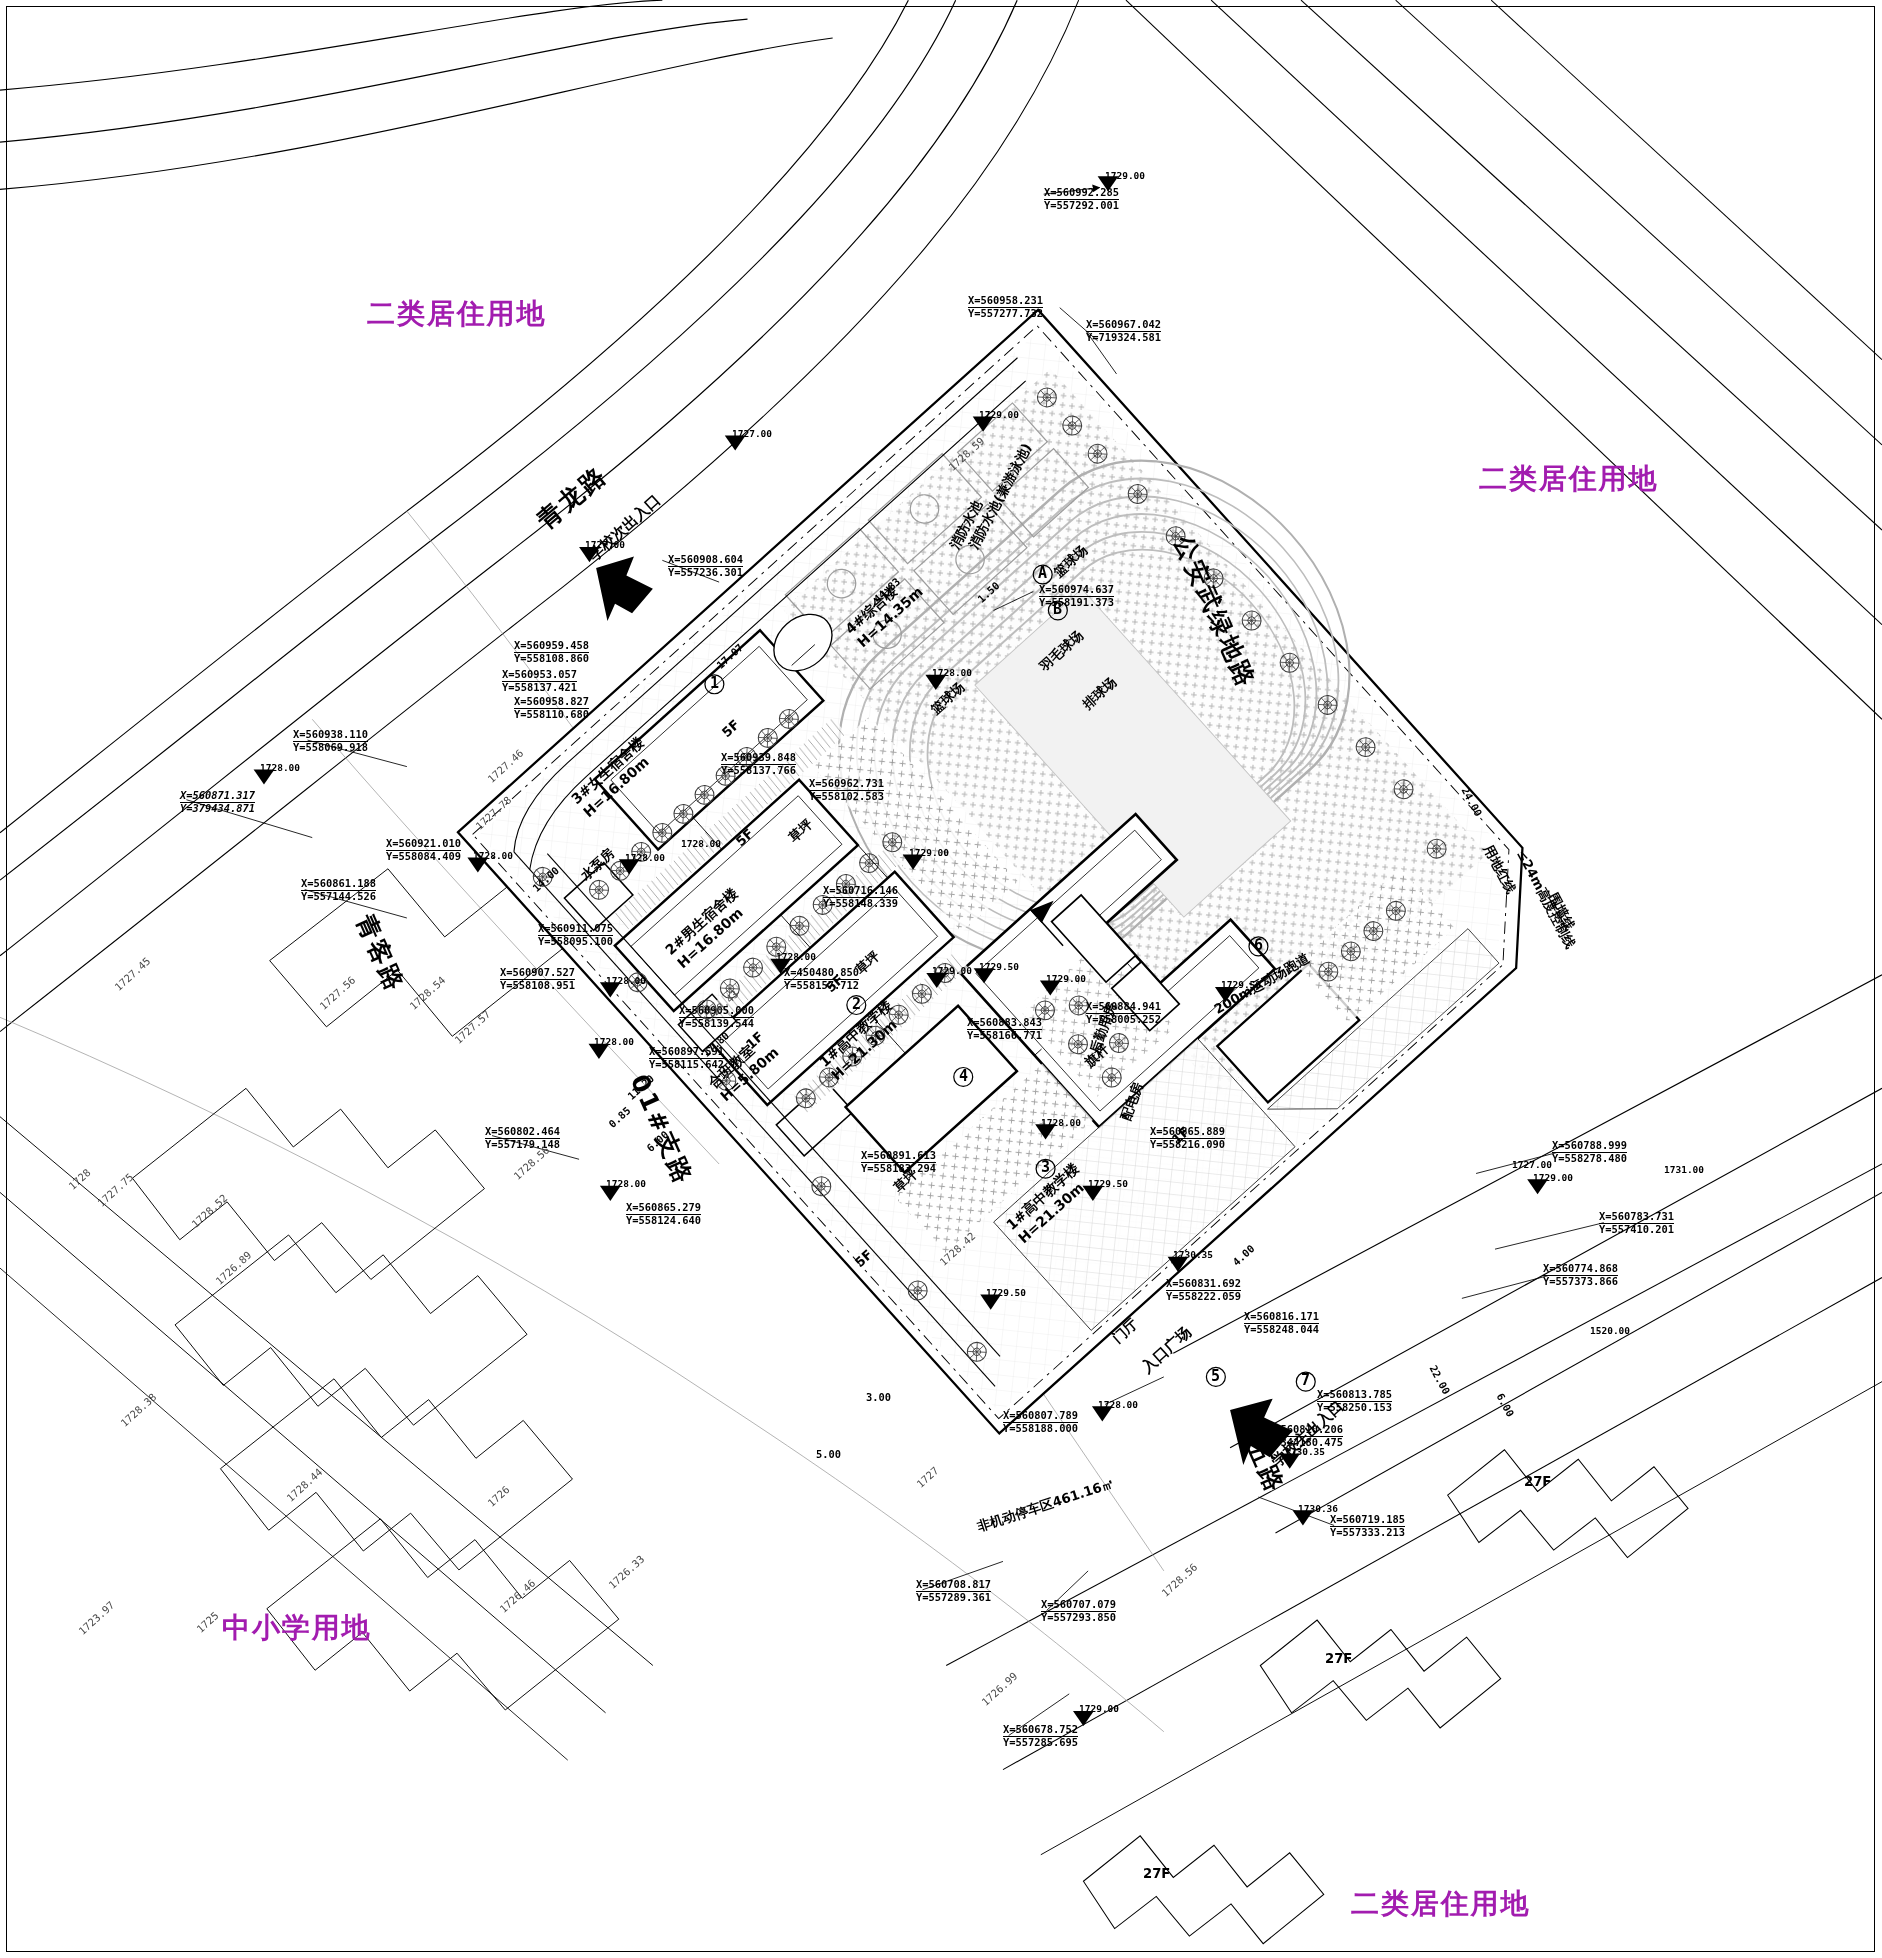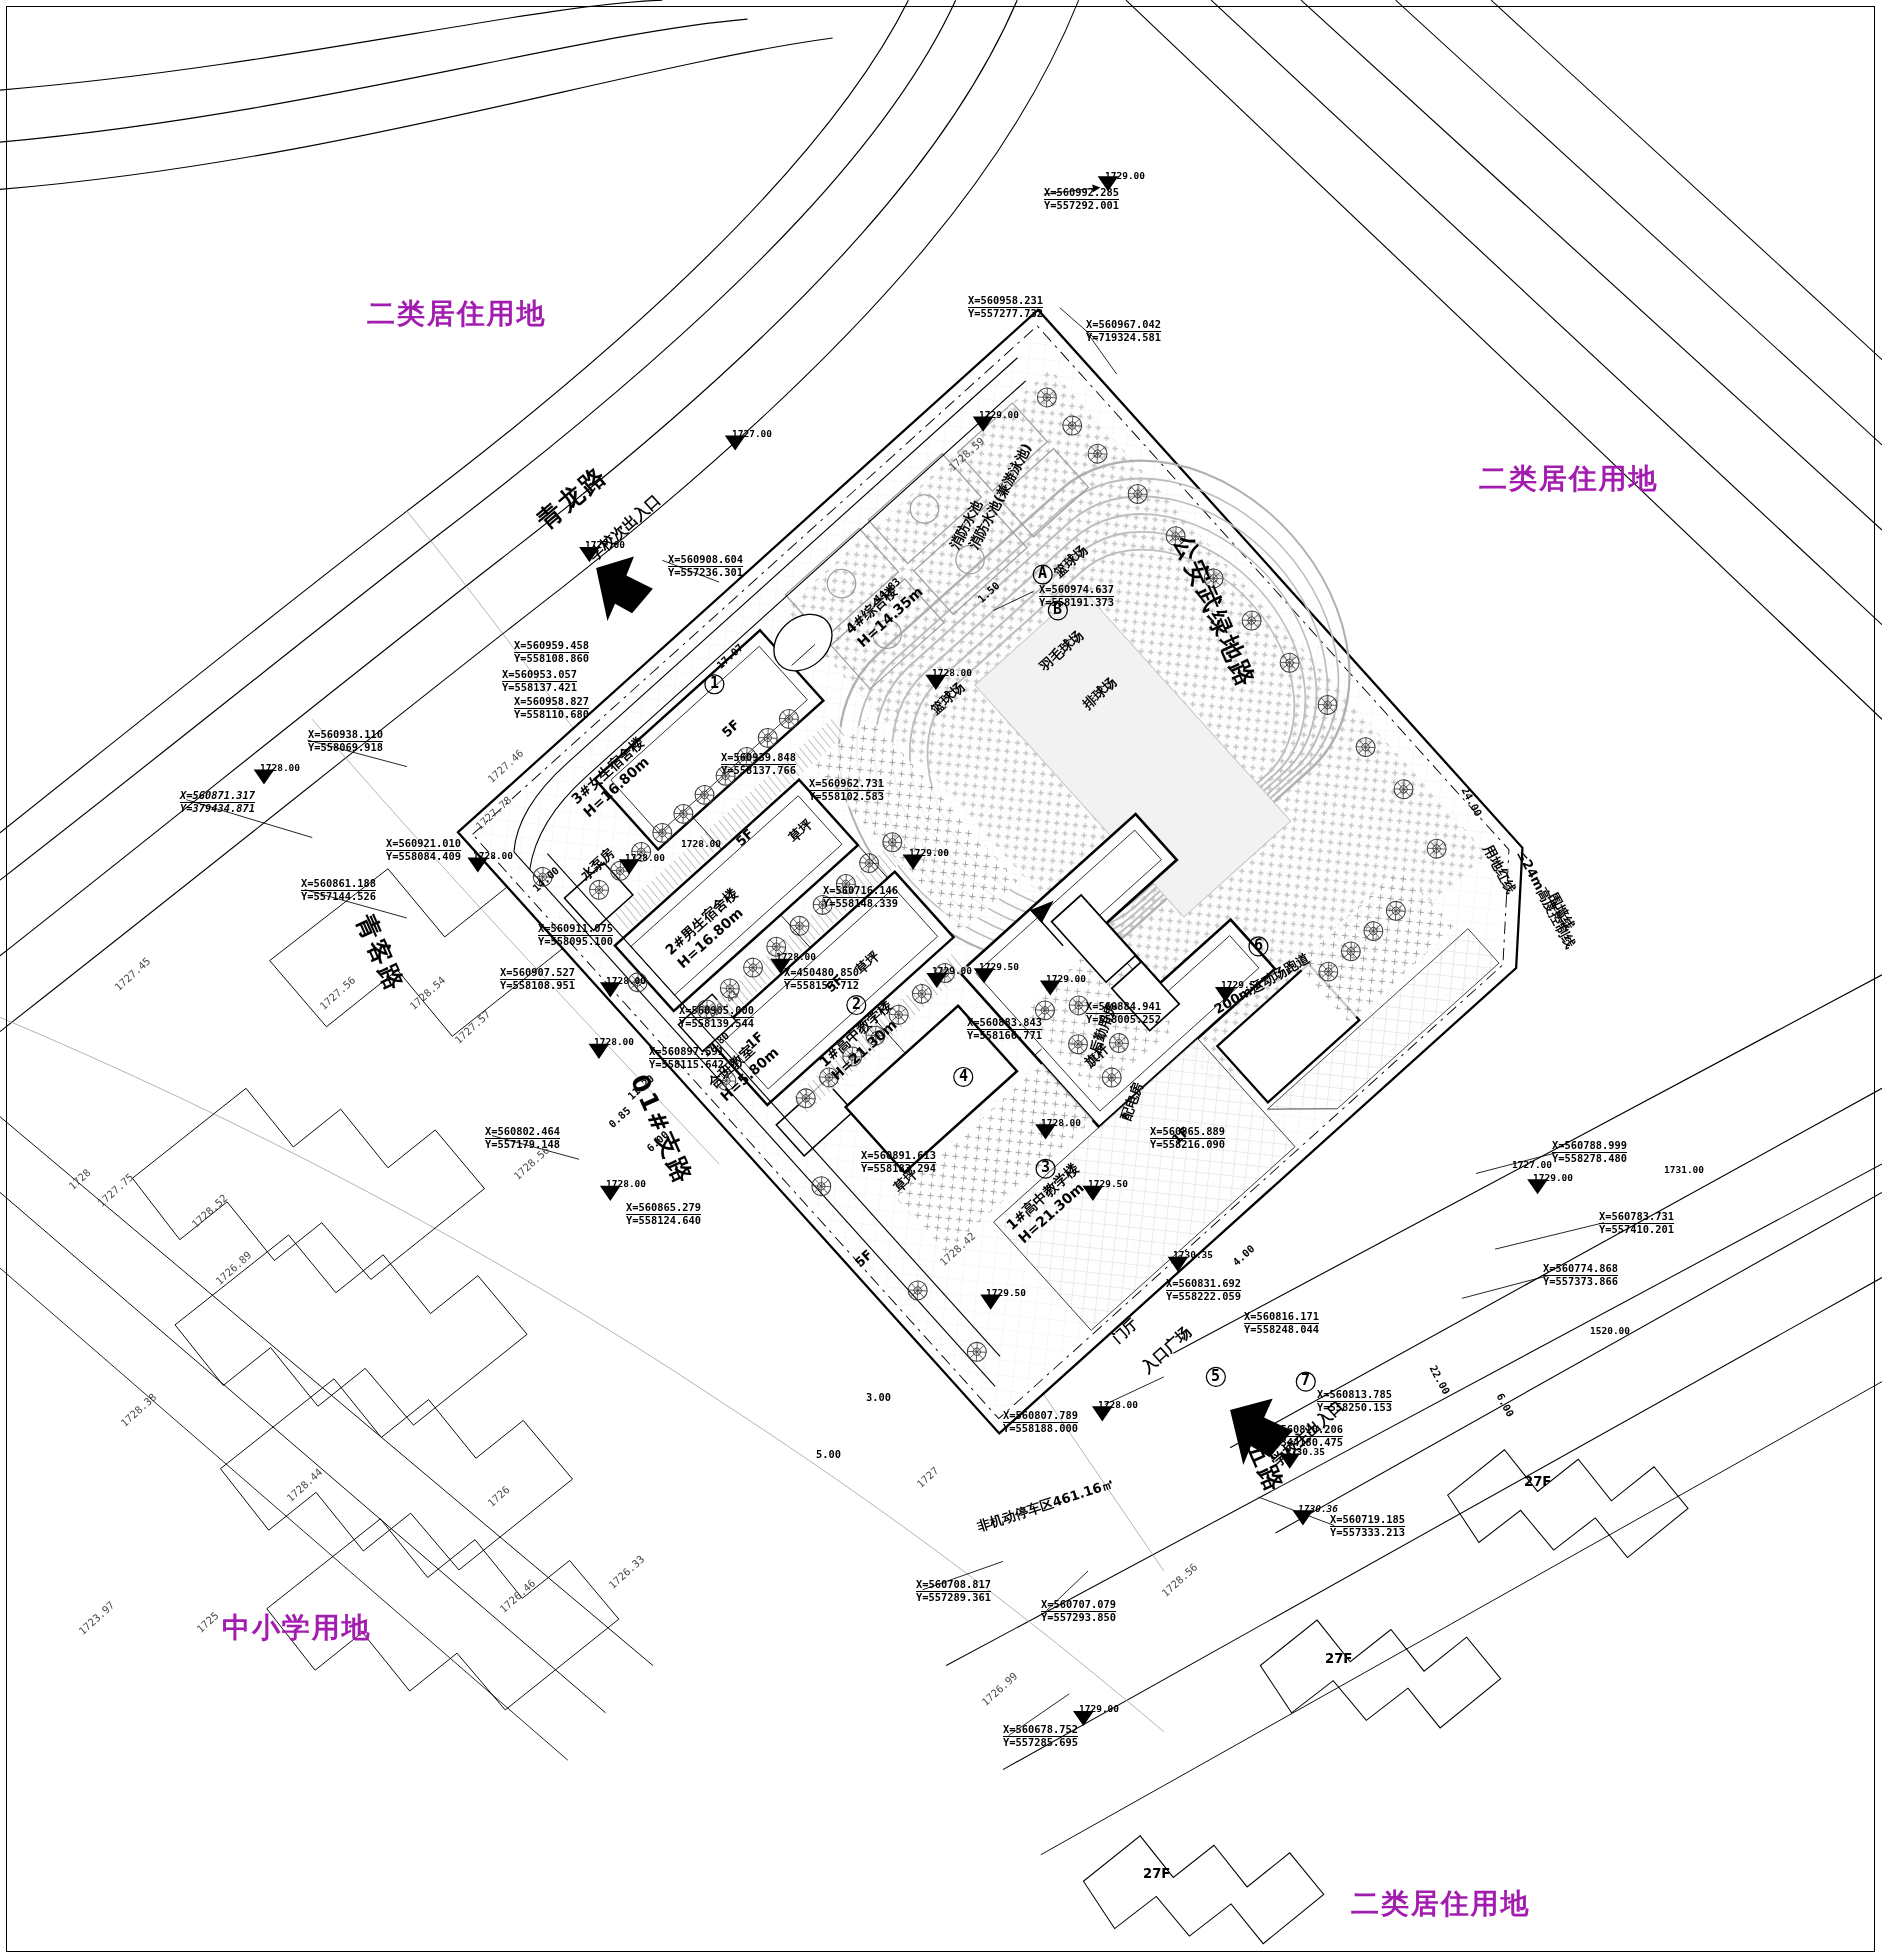--- a/index.html
+++ b/index.html
@@ -574,21 +574,21 @@
     </div>
   <div id="coordLayer">
       <div class="coord" style="left: 1044px; top: 187px;"><span>X=560992.285</span><span class="l2">Y=557292.001</span></div>
       <div class="coord" style="left: 968px; top: 295px;"><span>X=560958.231</span><span class="l2">Y=557277.732</span></div>
       <div class="coord" style="left: 1086px; top: 319px;"><span>X=560967.042</span><span class="l2">Y=719324.581</span></div>
       <div class="coord" style="left: 668px; top: 554px;"><span>X=560908.604</span><span class="l2">Y=557236.301</span></div>
       <div class="coord" style="left: 1039px; top: 584px;"><span>X=560974.637</span><span class="l2">Y=558191.373</span></div>
       <div class="coord" style="left: 514px; top: 640px;"><span>X=560959.458</span><span class="l2">Y=558108.860</span></div>
       <div class="coord" style="left: 502px; top: 669px;"><span>X=560953.057</span><span class="l2">Y=558137.421</span></div>
       <div class="coord" style="left: 514px; top: 696px;"><span>X=560958.827</span><span class="l2">Y=558110.680</span></div>
-      <div class="coord" style="left: 308px; top: 729px;"><span>X=560938.110</span><span class="l2">Y=558069.918</span></div>
+      <div class="coord" style="left: 293px; top: 729px;"><span>X=560938.110</span><span class="l2">Y=558069.918</span></div>
       <div class="coord" style="left: 721px; top: 752px;"><span>X=560939.848</span><span class="l2">Y=558137.766</span></div>
       <div class="coord" style="left: 809px; top: 778px;"><span>X=560962.731</span><span class="l2">Y=558102.583</span></div>
       <div class="coord" style="left: 180px; top: 790px; font-style: italic;"><span>X=560871.317</span><span class="l2">Y=379434.871</span></div>
       <div class="coord" style="left: 386px; top: 838px;"><span>X=560921.010</span><span class="l2">Y=558084.409</span></div>
       <div class="coord" style="left: 301px; top: 878px;"><span>X=560861.188</span><span class="l2">Y=557144.526</span></div>
       <div class="coord" style="left: 538px; top: 923px;"><span>X=560911.075</span><span class="l2">Y=558095.100</span></div>
       <div class="coord" style="left: 500px; top: 967px;"><span>X=560907.527</span><span class="l2">Y=558108.951</span></div>
       <div class="coord" style="left: 784px; top: 967px;"><span>X=450480.850</span><span class="l2">Y=558157.712</span></div>
       <div class="coord" style="left: 679px; top: 1005px;"><span>X=560905.000</span><span class="l2">Y=558139.544</span></div>
       <div class="coord" style="left: 967px; top: 1017px;"><span>X=560883.843</span><span class="l2">Y=558166.771</span></div>
@@ -629,21 +629,21 @@
       <div class="elev" style="left: 1046px; top: 973px;">1729.00</div>
       <div class="elev" style="left: 594px; top: 1036px;">1728.00</div>
       <div class="elev" style="left: 979px; top: 961px;">1729.50</div>
       <div class="elev" style="left: 1041px; top: 1117px;">1728.00</div>
       <div class="elev" style="left: 1221px; top: 979px;">1729.50</div>
       <div class="elev" style="left: 986px; top: 1287px;">1729.50</div>
       <div class="elev" style="left: 606px; top: 1178px;">1728.00</div>
       <div class="elev" style="left: 1088px; top: 1178px;">1729.50</div>
       <div class="elev" style="left: 1173px; top: 1249px;">1730.35</div>
       <div class="elev" style="left: 1285px; top: 1446px;">1730.35</div>
-      <div class="elev" style="left: 1298px; top: 1503px; font-style: italic;">1730.36</div>
+      <div class="elev" style="left: 1298px; top: 1503px;">1730.36</div>
       <div class="elev" style="left: 1533px; top: 1172px;">1729.00</div>
       <div class="elev" style="left: 1664px; top: 1164px;">1731.00</div>
       <div class="elev" style="left: 1098px; top: 1399px;">1728.00</div>
       <div class="elev" style="left: 1079px; top: 1703px;">1729.00</div>
       <div class="elev" style="left: 1590px; top: 1325px;">1520.00</div>
       <div class="elev" style="left: 1512px; top: 1159px;">1727.00</div>
     </div>
   <div id="dimLayer">
       <div class="dim" style="left: 871px; top: 596px; transform: rotate(-42deg);">44.83</div>
       <div class="dim" style="left: 714px; top: 662px; transform: rotate(-42deg);">17.07</div>

